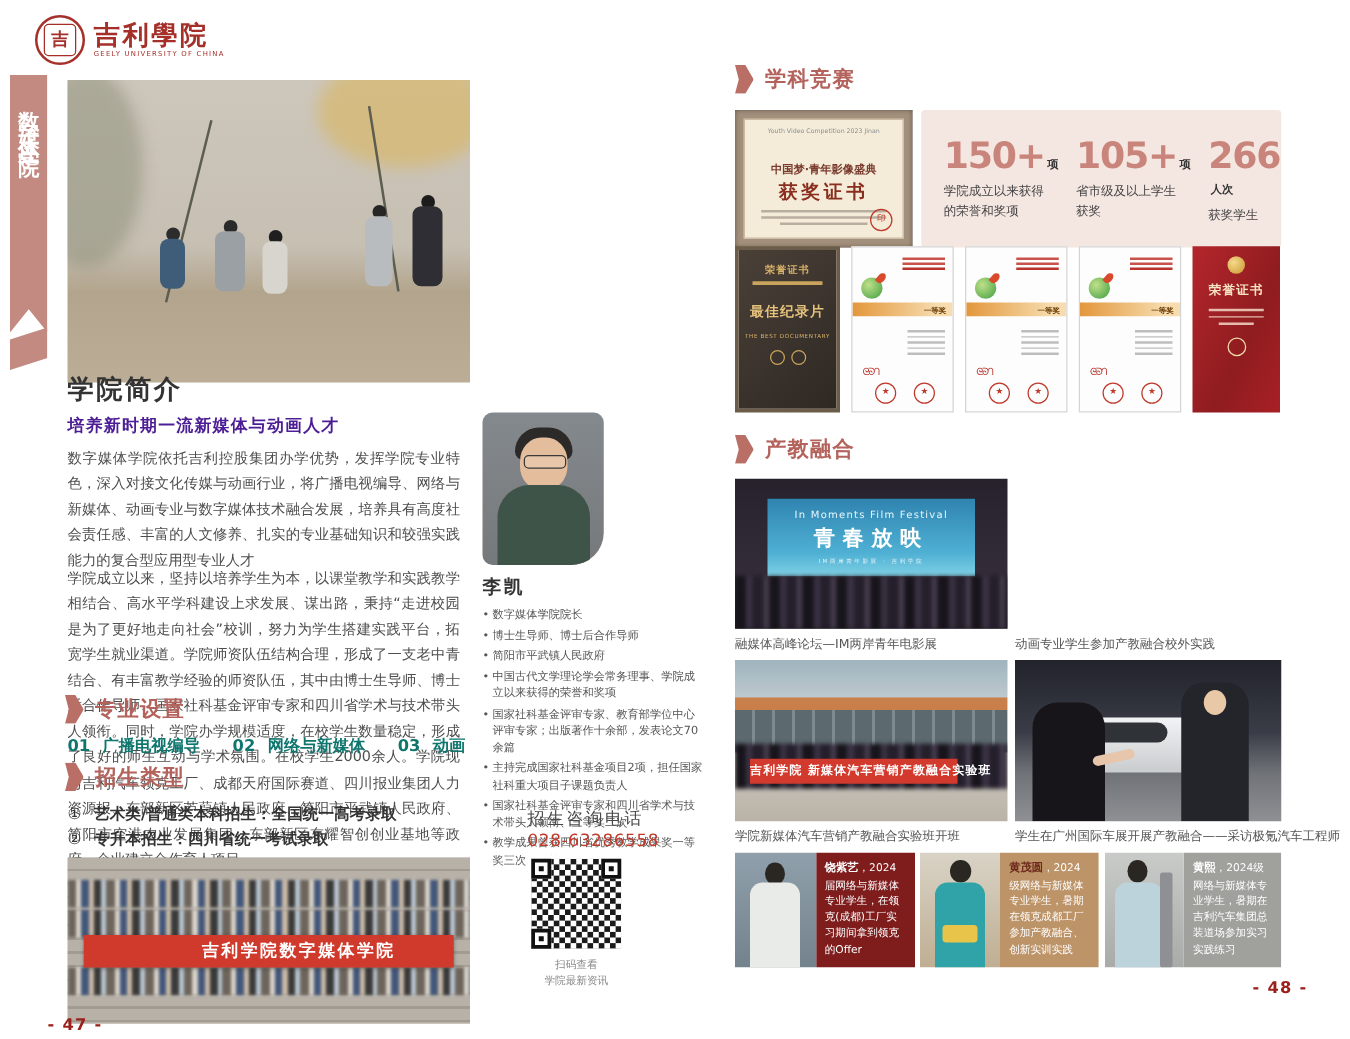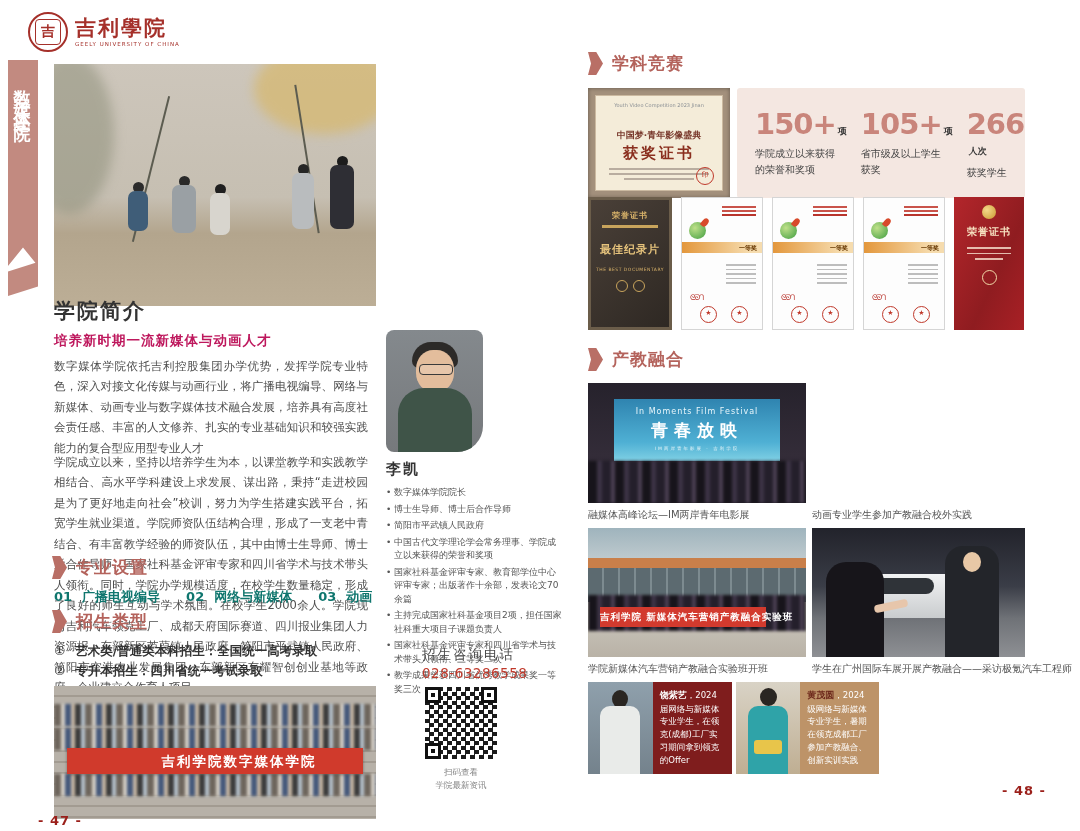--- a/index.html
+++ b/index.html
@@ -24,21 +24,21 @@
     clip-path:polygon(0 28%,100% 0,100% 72%,0 100%);}
 
   
   .sec-head{display:flex;align-items:center;gap:9px;}
   .pennant{width:15px;height:23px;background:#b96f66;
     clip-path:polygon(0 0,55% 0,100% 50%,55% 100%,0 100%,20% 50%);}
   .sec-title{font-size:17px;font-weight:bold;color:#b4635c;letter-spacing:1px;}
 
   
   .intro-title{left:54px;top:297px;font-size:21px;font-weight:bold;color:#333;letter-spacing:2px;}
-  .intro-sub{left:54px;top:332px;font-size:13.5px;font-weight:bold;color:#be185d;letter-spacing:1px;}
+  .intro-sub{left:54px;top:332px;font-size:13.5px;font-weight:bold;color:#4c1d95;letter-spacing:1px;}
   .para{left:54px;width:314px;font-size:11.5px;line-height:1.78;color:#4d4d4d;text-align:justify;}
   .majors-row{left:54px;top:588px;display:flex;gap:26px;font-size:13px;color:#0f766e;font-weight:bold;}
   .majors-row .num{margin-right:10px;}
   .adm-item{left:54px;font-size:12.5px;color:#333;font-weight:bold;}
   .adm-item .cnum{margin-right:10px;font-weight:normal;}
 
   
   .hero{left:54px;top:64px;width:322px;height:242px;overflow:hidden;
     background:linear-gradient(180deg,#cdc6bb 0%,#c6bfb2 55%,#b3a58d 70%,#bcae96 100%);}
   .hero .blob{position:absolute;border-radius:50%;filter:blur(6px);}
@@ -450,14 +450,22 @@
     <div class="stxt"><b>饶紫艺</b><span>，2024届网络与新媒体专业学生，在领克(成都)工厂实习期间拿到领克的Offer</span></div>
   </div>
   <div class="ph p6 stu">
     <div class="simg">
       <div class="s-head" style="left:24px;top:6px;width:17px;height:18px;"></div>
       <div class="s-body" style="left:12px;top:24px;width:40px;height:68px;background:#2fa3a8;"></div>
       <div class="s-body" style="left:18px;top:58px;width:28px;height:14px;background:#e8c54a;border-radius:3px;"></div>
     </div>
     <div class="stxt"><b>黄茂圆</b><span>，2024级网络与新媒体专业学生，暑期在领克成都工厂参加产教融合、创新实训实践</span></div>
   </div>
+  <div class="ph p7 stu">
+    <div class="simg">
+      <div class="s-head" style="left:18px;top:6px;width:16px;height:18px;"></div>
+      <div class="s-body" style="left:8px;top:24px;width:38px;height:68px;background:#bcd3dc;"></div>
+      <div class="s-body" style="left:44px;top:16px;width:10px;height:76px;background:#8e9093;border-radius:2px;"></div>
+    </div>
+    <div class="stxt"><b>黄熙</b><span>，2024级网络与新媒体专业学生，暑期在吉利汽车集团总装道场参加实习实践练习</span></div>
+  </div>
 
 </div>
 
 </body></html>

